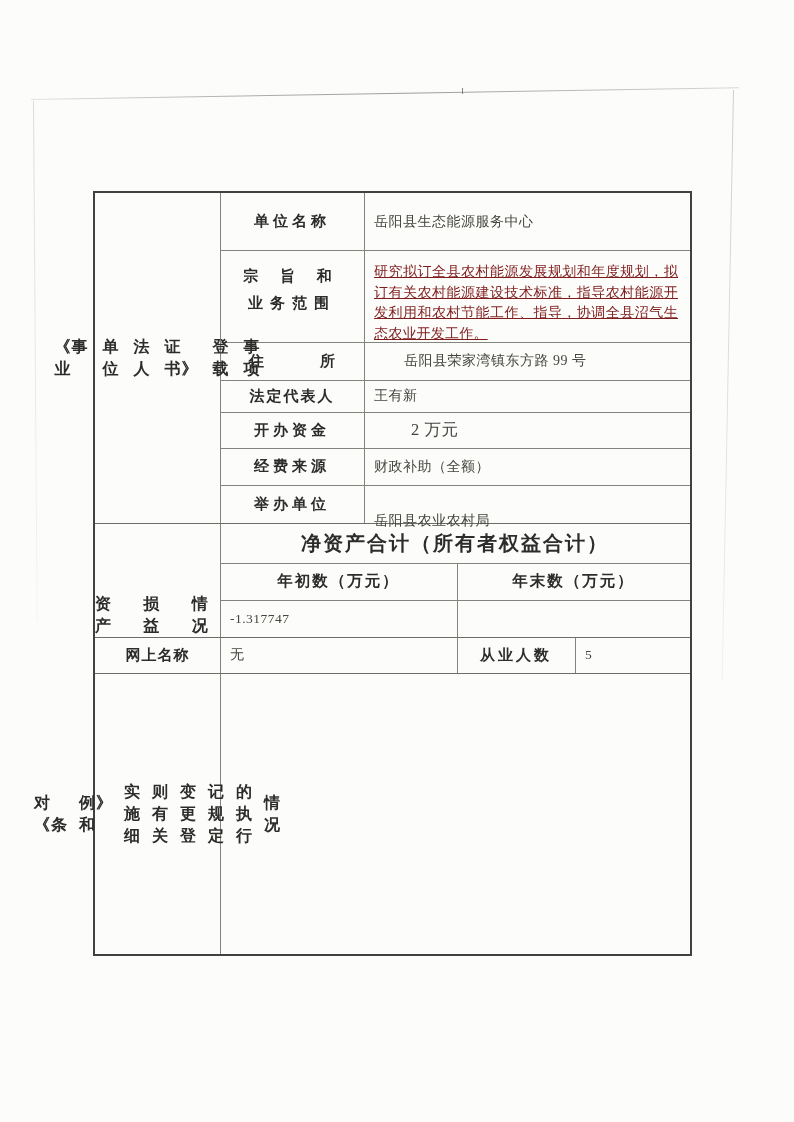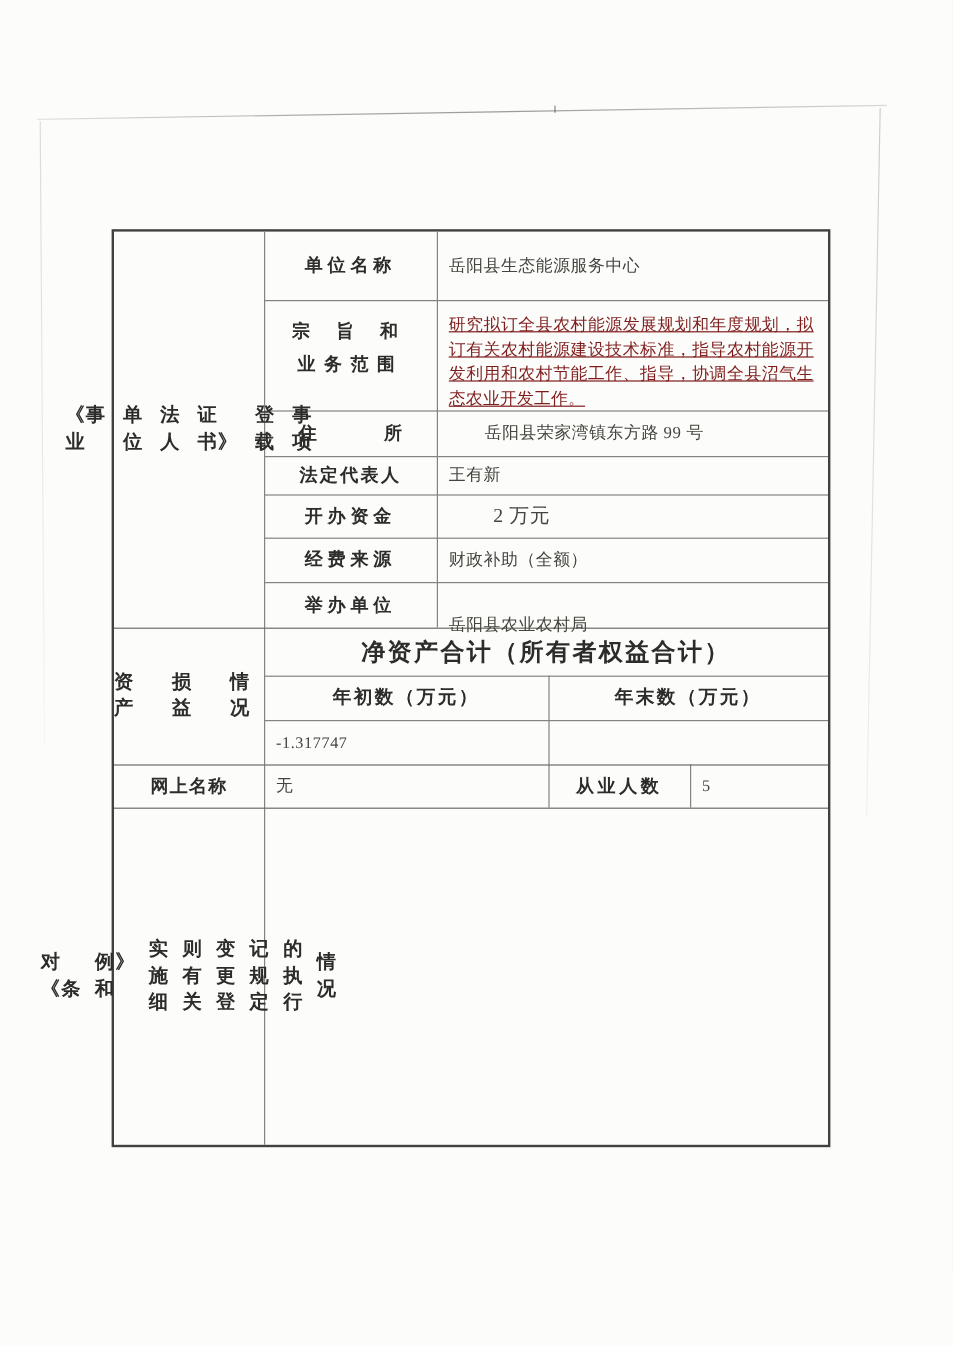--- a/index.html
+++ b/index.html
@@ -127,21 +127,21 @@
 
     <div class="cell label" style="left:125px;top:219px;width:144px;height:36px;letter-spacing:4px;">开办资金</div>
     <div class="cell value" style="left:269px;top:219px;width:326px;height:36px;padding-left:47px;font-size:16.5px;">2 万元</div>
 
     <div class="cell label" style="left:125px;top:255px;width:144px;height:37px;letter-spacing:4px;">经费来源</div>
     <div class="cell value" style="left:269px;top:255px;width:326px;height:37px;">财政补助（全额）</div>
 
     <div class="cell label" style="left:125px;top:292px;width:144px;height:38px;letter-spacing:4px;">举办单位</div>
     <div class="cell value" style="left:269px;top:309px;width:368px;height:38px;">岳阳县农业农村局</div>
 
-    <div class="cell vstack head-text" style="left:0;top:330px;width:125px;height:114px;gap:20px;">
+    <div class="cell vstack head-text" style="left:0;top:330px;width:125px;height:114px;gap:20px;align-items:flex-end;">
       <div>资产</div>
       <div>损益</div>
       <div>情况</div>
     </div>
 
     <div class="cell label" style="left:125px;top:330px;width:470px;height:40px;font-size:20px;letter-spacing:2px;">净资产合计（所有者权益合计）</div>
 
     <div class="cell label" style="left:125px;top:370px;width:237px;height:37px;font-size:15.5px;letter-spacing:2px;">年初数（万元）</div>
     <div class="cell label" style="left:362px;top:370px;width:233px;height:37px;font-size:15.5px;letter-spacing:2px;">年末数（万元）</div>
 

